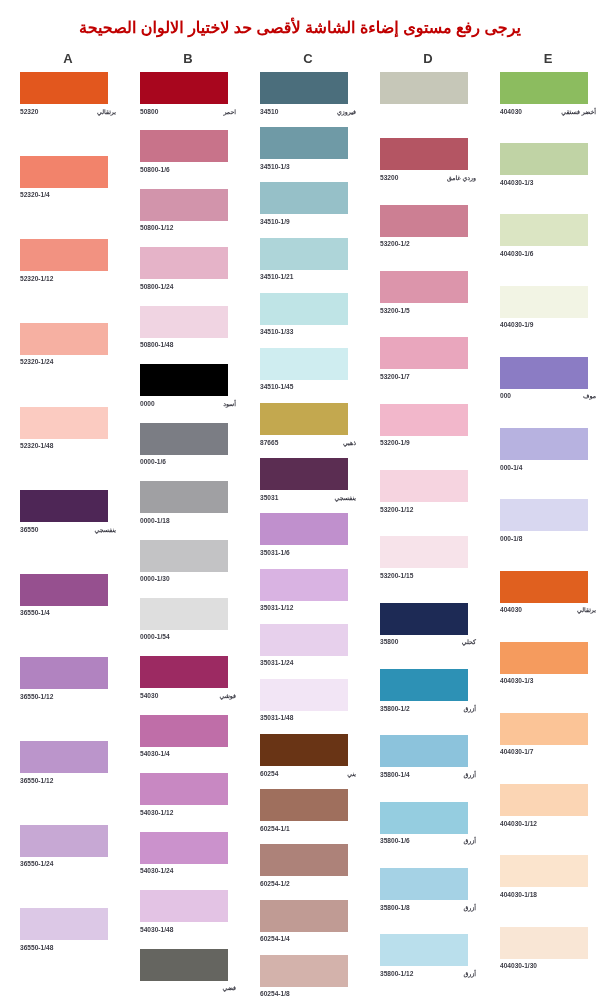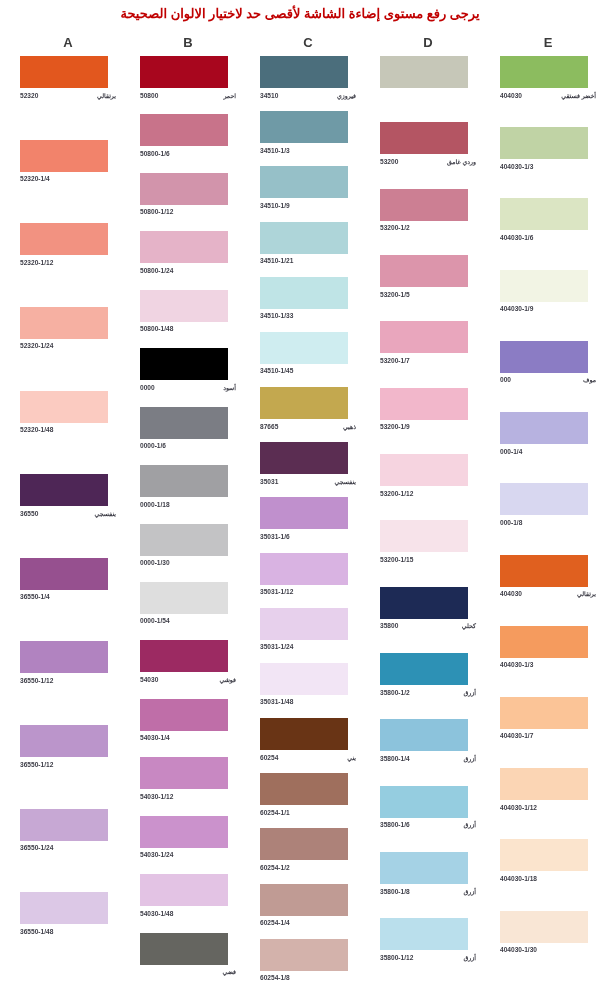--- a/index.html
+++ b/index.html
@@ -12,23 +12,23 @@
   #page {
     position: relative;
     width: 600px; height: 1000px;
     background: #ffffff;
     overflow: hidden;
   }
   #title {
     text-align: center;
     color: #c00000;
     font-weight: bold;
-    font-size: 13px;
+    font-size: 16px;
     letter-spacing: 0px;
-    padding-top: 6px;
+    padding-top: 18px;
     direction: rtl;
     white-space: nowrap;
   }
   #columns {
     display: flex;
     width: 600px;
     padding: 0 8px;
     align-items: flex-start;
   }
   .column {

